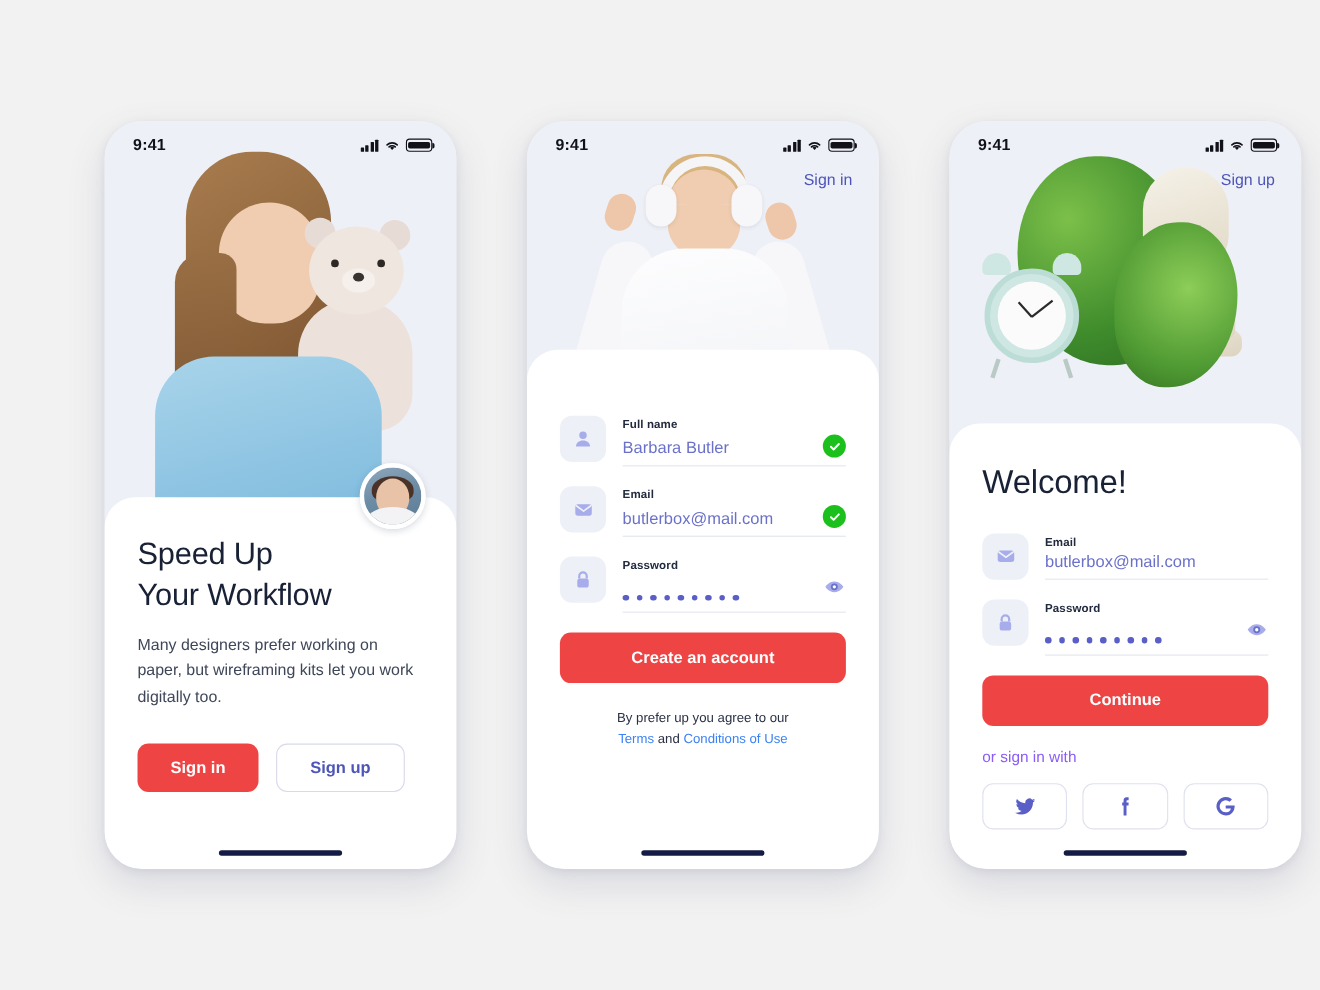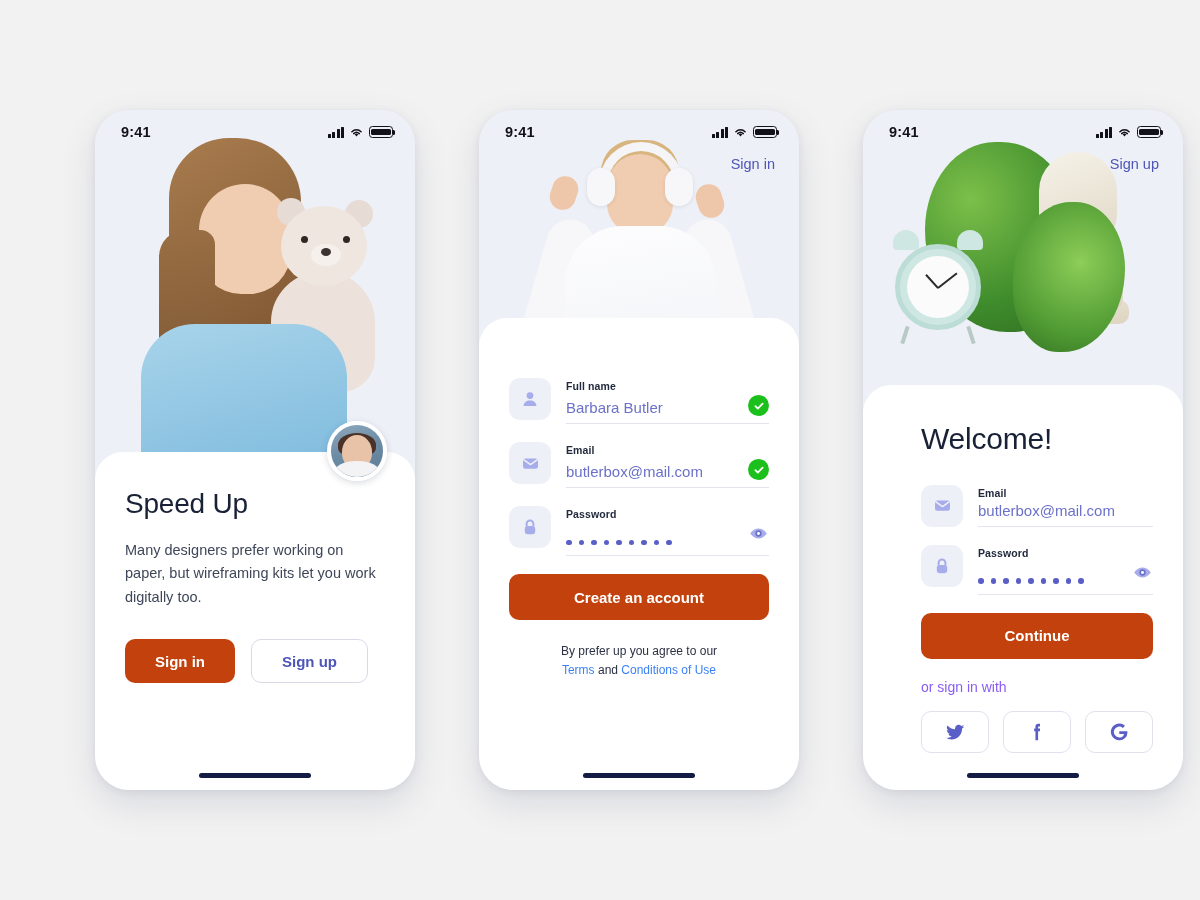--- a/index.html
+++ b/index.html
@@ -62,21 +62,21 @@
 
   
   .sheet {
     position: absolute; left: 0; right: 0; bottom: 0;
     background: #ffffff;
     border-radius: 28px 28px 34px 34px;
     z-index: 20;
   }
   .p1 .sheet { top: 342px; }
   .p2 .sheet { top: 208px; }
-  .p3 .sheet { top: 275px; padding-left: 28px; }
+  .p3 .sheet { top: 275px; }
   .sheet-inner { padding: 34px 30px 0 30px; }
 
   .headline { font-size: 28px; line-height: 1.32; color: #182135; font-weight: normal; letter-spacing: -.2px; }
   .headline.big { font-size: 30px; }
   .subtext { margin-top: 16px; font-size: 14.5px; line-height: 1.62; color: #3e4658; }
 
   
   .avatar {
     position: absolute; right: 28px; top: 311px; z-index: 26;
     width: 60px; height: 60px; border-radius: 50%;
@@ -100,21 +100,21 @@
     width: 46px; height: 22px; border-radius: 50% 50% 0 0; background: #f3f3f5;
   }
 
   
   .btn-row { display: flex; gap: 16px; margin-top: 30px; }
   .btn {
     height: 44px; border-radius: 10px; display: flex; align-items: center; justify-content: center;
     font-size: 15px; font-weight: bold; cursor: pointer; border: none;
     font-family: "Liberation Sans", sans-serif;
   }
-  .btn-primary { background: #c2410c; color: #ffffff; }
+  .btn-primary { background: #ef4444; color: #ffffff; }
   .btn-outline { background: #ffffff; color: #4d55b8; border: 1px solid #d8dae8; }
   .btn-row .btn { padding: 0 30px; }
   .btn-block { width: 100%; height: 46px; }
 
   
   .fields { margin-top: 26px; }
   .field { display: flex; align-items: flex-start; gap: 15px; margin-bottom: 18px; }
   .field-icon {
     width: 42px; height: 42px; border-radius: 11px; background: #eef0f8;
     flex: none; display: flex; align-items: center; justify-content: center;
@@ -273,20 +273,21 @@
     <div class="avatar">
       <div class="hair"></div>
       <div class="face"></div>
       <div class="body"></div>
     </div>
 
     <div class="sheet">
       <div class="sheet-inner">
         <h1 class="headline">
           <span>Speed Up</span><br>
+          <span>Your Workflow</span>
         </h1>
         <p class="subtext">Many designers prefer working on paper, but wireframing kits let you work digitally too.</p>
         <div class="btn-row">
           <button class="btn btn-primary">Sign in</button>
           <button class="btn btn-outline">Sign up</button>
         </div>
       </div>
     </div>
     <div class="home-bar"></div>
   </div>

